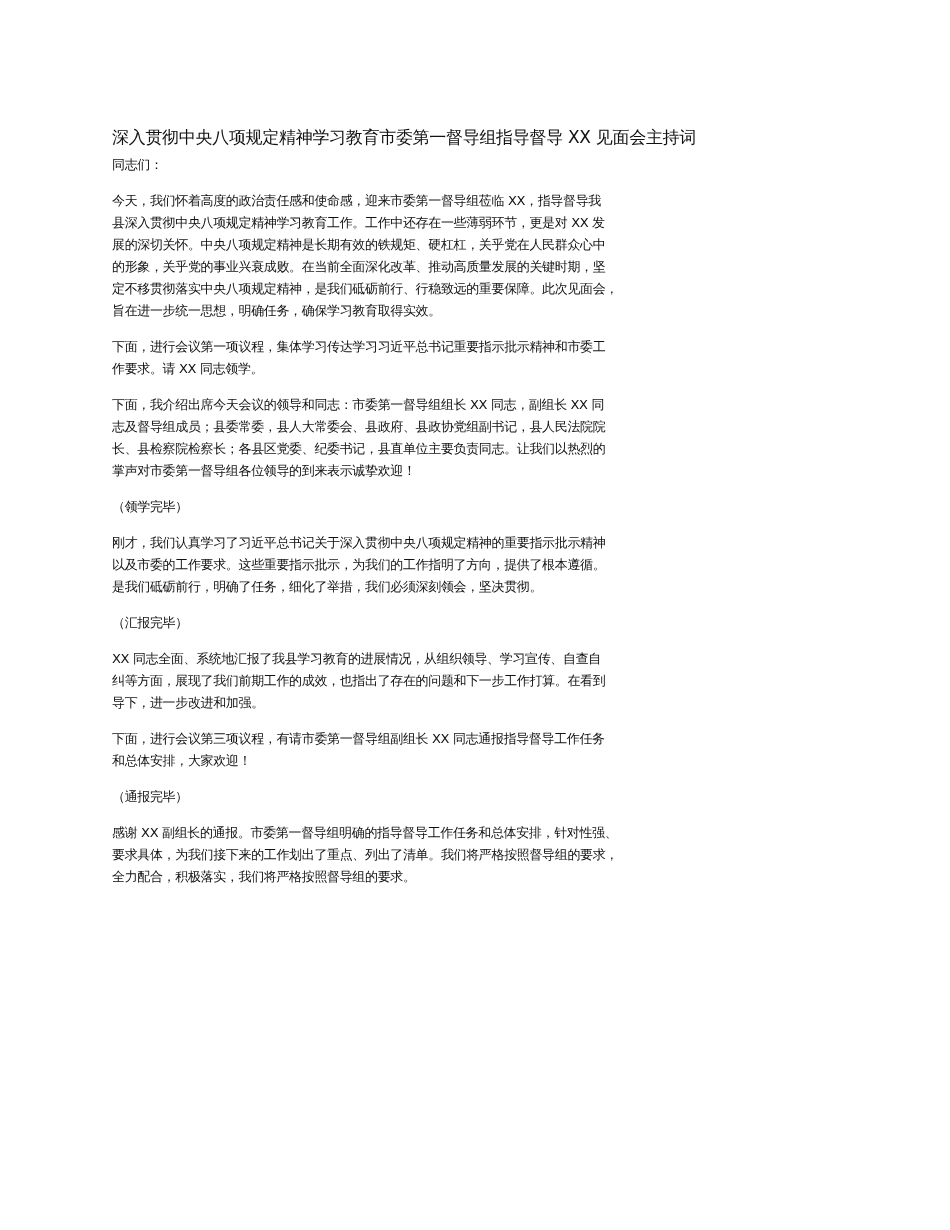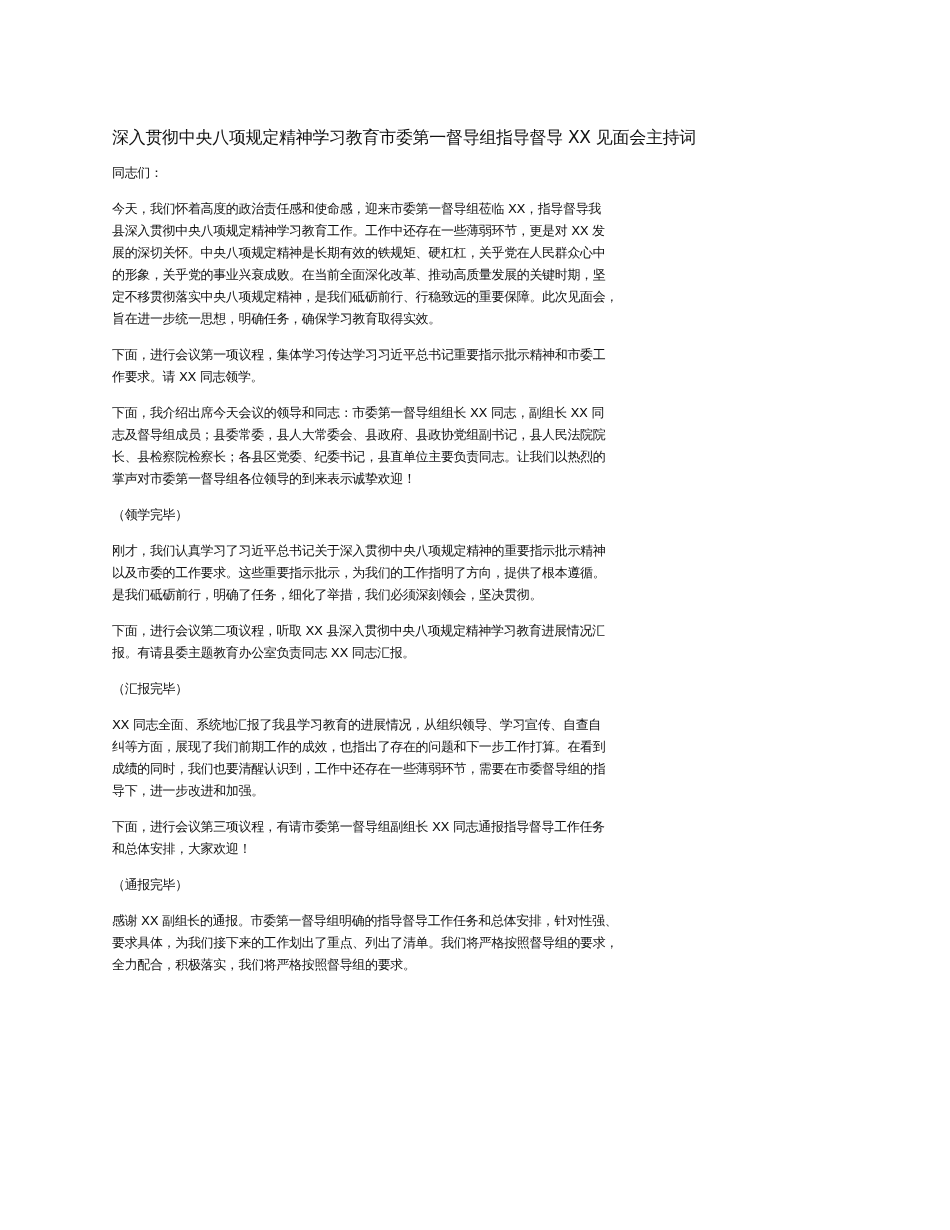--- a/index.html
+++ b/index.html
@@ -1,19 +1,19 @@
 <!DOCTYPE html>
 <html><head>
 <meta charset="utf-8">
 <style>
   html, body { margin: 0; padding: 0; background: #ffffff; }
   body { width: 950px; height: 1230px; position: relative; overflow: hidden;
          font-family: "DejaVu Sans", "Liberation Sans", sans-serif; color: #111111; }
   .page { position: absolute; left: 112px; top: 126px; width: 760px; }
-  .title { font-size: 17px; line-height: 22px; margin: 0 0 14px 0; white-space: nowrap; letter-spacing: -0.3px; }
+  .title { font-size: 17px; line-height: 22px; margin: 0 0 6px 0; white-space: nowrap; letter-spacing: -0.3px; }
   .para { margin: 0 0 14px 0; }
   .line { display: block; font-size: 13px; line-height: 22px; white-space: nowrap; letter-spacing: -0.35px; }
 </style>
 </head>
 <body>
 
 <div class="page">
   <div class="title">深入贯彻中央八项规定精神学习教育市委第一督导组指导督导 XX 见面会主持词</div>
   <div id="body">
       <div class="para">
@@ -39,30 +39,25 @@
       </div>
       <div class="para">
         <span class="line">（领学完毕）</span>
       </div>
       <div class="para">
         <span class="line">刚才，我们认真学习了习近平总书记关于深入贯彻中央八项规定精神的重要指示批示精神</span>
         <span class="line">以及市委的工作要求。这些重要指示批示，为我们的工作指明了方向，提供了根本遵循。</span>
         <span class="line">是我们砥砺前行，明确了任务，细化了举措，我们必须深刻领会，坚决贯彻。</span>
       </div>
       <div class="para">
-        <span class="line">下面，进行会议第二项议程，听取 XX 县深入贯彻中央八项规定精神学习教育进展情况汇</span>
-        <span class="line">报。有请县委主题教育办公室负责同志 XX 同志汇报。</span>
-      </div>
-      <div class="para">
         <span class="line">（汇报完毕）</span>
       </div>
       <div class="para">
         <span class="line">XX 同志全面、系统地汇报了我县学习教育的进展情况，从组织领导、学习宣传、自查自</span>
         <span class="line">纠等方面，展现了我们前期工作的成效，也指出了存在的问题和下一步工作打算。在看到</span>
-        <span class="line">成绩的同时，我们也要清醒认识到，工作中还存在一些薄弱环节，需要在市委督导组的指</span>
         <span class="line">导下，进一步改进和加强。</span>
       </div>
       <div class="para">
         <span class="line">下面，进行会议第三项议程，有请市委第一督导组副组长 XX 同志通报指导督导工作任务</span>
         <span class="line">和总体安排，大家欢迎！</span>
       </div>
       <div class="para">
         <span class="line">（通报完毕）</span>
       </div>
       <div class="para">

